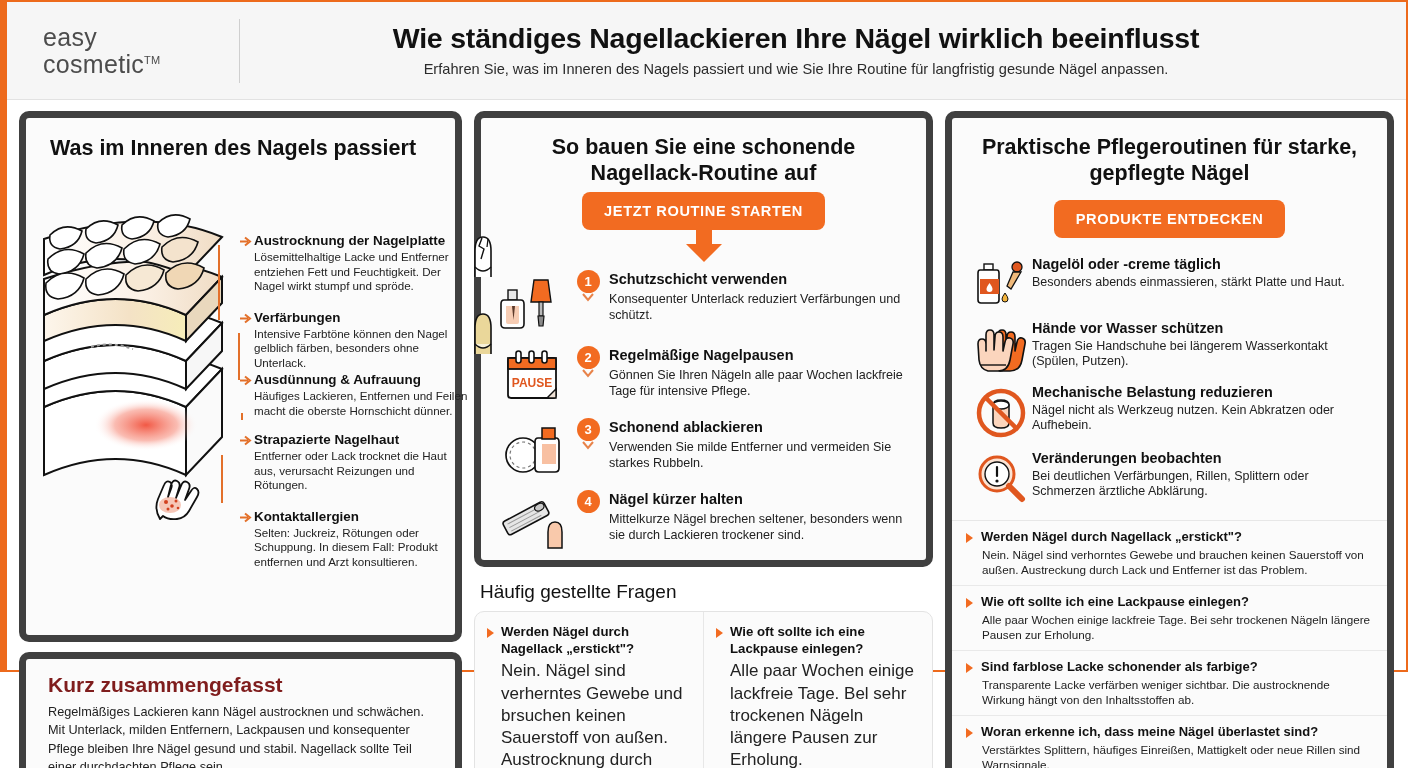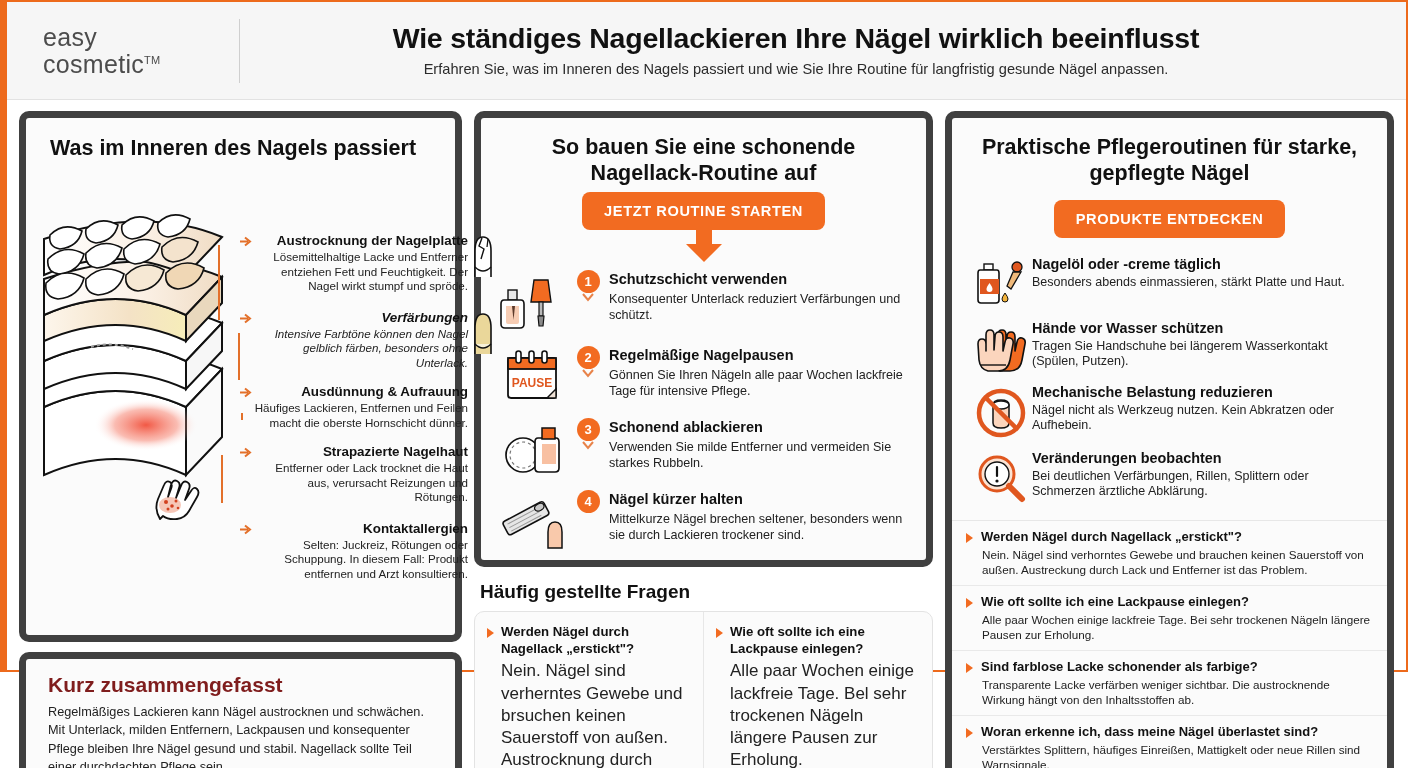--- a/index.html
+++ b/index.html
@@ -60,21 +60,21 @@
   .panel-title {
     font-size: 21.5px; font-weight: bold; color: #111;
     padding: 18px 20px 4px 24px;
   }
   .panel-title-c { text-align: center; line-height: 1.22; padding: 16px 24px 2px; }
 
   .anatomy-wrap { position: relative; height: 470px; }
   .anat-svg { position: absolute; left: 10px; top: 10px; }
 
   .callouts { position: absolute; left: 228px; top: 68px; width: 214px; }
-  .callout { position: relative; margin-bottom: 12px; text-align: right; }
+  .callout { position: relative; margin-bottom: 12px; }
   .callout .ctitle {
     font-size: 13.4px; font-weight: bold; color: #111; line-height: 1.2;
   }
   .callout .cbody {
     font-size: 11.6px; color: #222; line-height: 1.25; margin-top: 1px;
   }
   .c-arrow { position: absolute; left: -14px; top: 3px; }
   .nail-icon { position: absolute; right: -32px; }
 
   
@@ -99,21 +99,21 @@
     width: 23px; height: 23px; border-radius: 50%; background: #F26B21; color: #fff;
     font-size: 13px; font-weight: bold; display: flex; align-items: center; justify-content: center;
     flex: 0 0 23px;
   }
   .step-line { width: 2px; background: #E8834A; flex: 1; margin-top: 1px; }
   .step-line-arrow { margin-top: -1px; }
   .step-txt { flex: 1; padding-left: 4px; padding-top: 1px; }
   .step-h { font-size: 14.5px; font-weight: bold; color: #111; line-height: 1.2; }
   .step-p { font-size: 12.6px; color: #222; line-height: 1.28; margin-top: 2px; }
 
-  .faq-head { font-size: 19px; font-weight: bold; color: #111; padding: 4px 4px 8px 6px; }
+  .faq-head { font-size: 19px; font-weight: normal; color: #111; padding: 4px 4px 8px 6px; }
   .faq-two { display: flex; background: #fbfbfb; border: 1px solid #e3e3e3; border-radius: 10px; }
   .faq-cell { flex: 1; padding: 12px 14px 14px 12px; }
   .faq-cell + .faq-cell { border-left: 1px solid #e7e7e7; }
   .faq-q { display: flex; gap: 7px; }
   .faq-q .qtext { font-size: 13.2px; font-weight: bold; color: #111; line-height: 1.25; }
   .faq-a { font-size: 17px; color: #222; line-height: 1.3; margin-top: 3px; padding-left: 14px; }
 
   
   .tips { padding: 8px 16px 4px 18px; }
   .tip { display: flex; align-items: flex-start; margin-bottom: 11px; }
@@ -229,21 +229,21 @@
               <div class="ctitle">Austrocknung der Nagelplatte</div>
               <div class="cbody">Lösemittelhaltige Lacke und Entferner entziehen Fett und Feuchtigkeit. Der Nagel wirkt stumpf und spröde.</div>
               <svg class="nail-icon" style="top:-4px;" width="34" height="52" viewBox="0 0 34 52">
                 <path d="M9,48 L9,22 Q9,8 17,8 Q25,8 25,22 L25,48" fill="#fff" stroke="#111" stroke-width="1.6"></path>
                 <path d="M9,38 Q17,46 25,38" fill="none" stroke="#111" stroke-width="1.4"></path>
                 <path d="M16,9 L13,17 L18,20 L15,30" fill="none" stroke="#111" stroke-width="1.4"></path>
                 <path d="M22,10 L21,18" fill="none" stroke="#111" stroke-width="1.2"></path>
               </svg>
             </div>
 
-            <div class="callout" style="margin-bottom:14px;font-style:italic;">
+            <div class="callout" style="margin-bottom:2px;">
               <svg class="c-arrow" width="12" height="11" viewBox="0 0 12 11">
                   <path d="M0 5.5 H8 M5 1.5 L10 5.5 L5 9.5" stroke="#E3702A" stroke-width="2" fill="none"></path>
                 </svg>
               <div class="ctitle">Verfärbungen</div>
               <div class="cbody">Intensive Farbtöne können den Nagel gelblich färben, besonders ohne Unterlack.</div>
               <svg class="nail-icon" style="top:-4px;" width="34" height="52" viewBox="0 0 34 52">
                 <path d="M9,48 L9,22 Q9,8 17,8 Q25,8 25,22 L25,48" fill="#ead79a" stroke="#111" stroke-width="1.6"></path>
                 <path d="M9,38 Q17,46 25,38" fill="#f6f0d8" stroke="#111" stroke-width="1.4"></path>
               </svg>
             </div>

